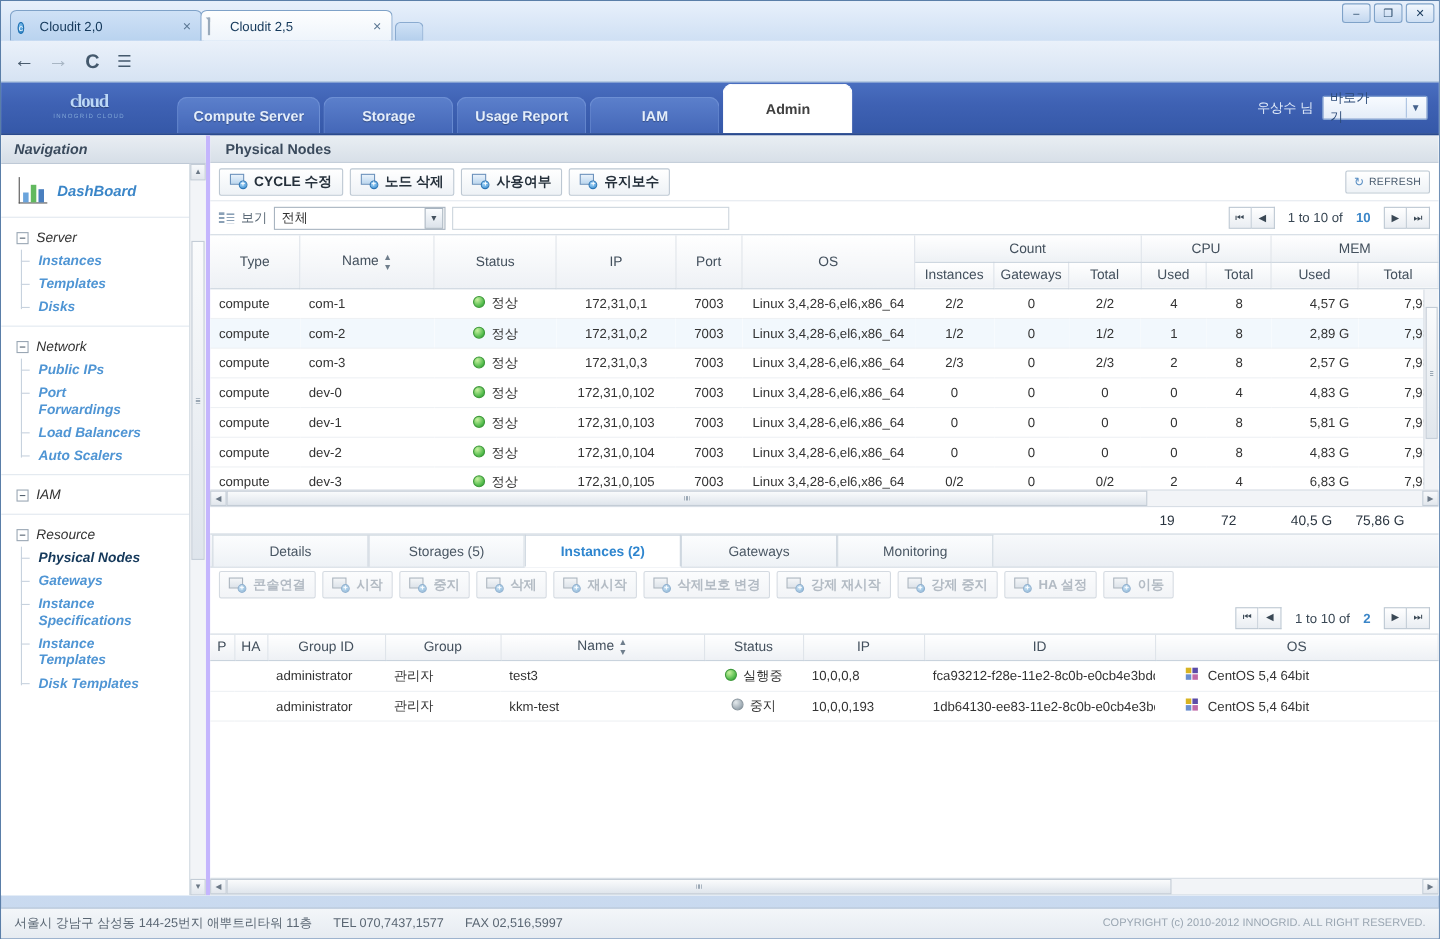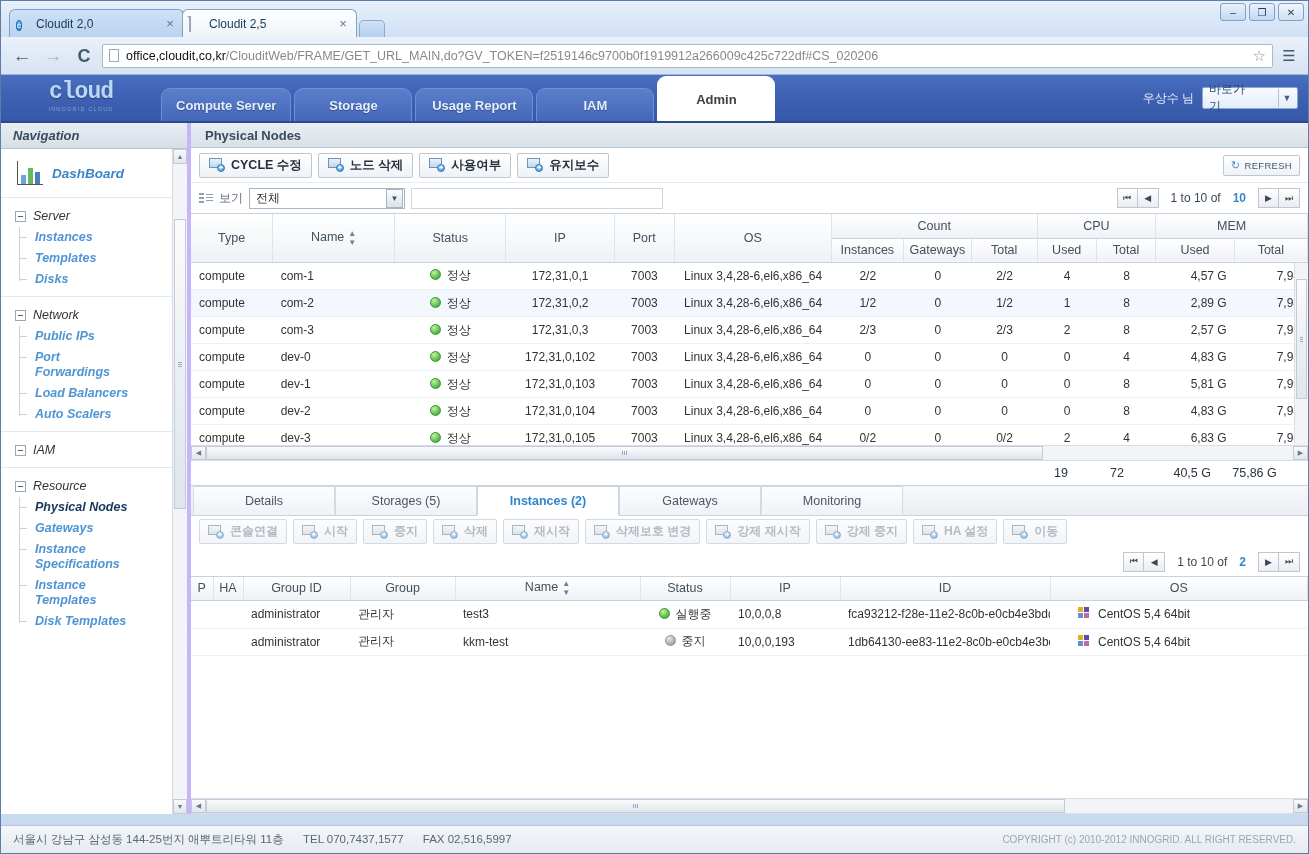--- a/index.html
+++ b/index.html
@@ -124,22 +124,22 @@
     position: relative;
     border-bottom: 2px solid #2a4a8e;
   }
   .logo {
     width: 160px; height: 48px;
     display: flex; flex-direction: column;
     align-items: center; justify-content: center;
     padding-bottom: 4px;
   }
   .logo .logo-word {
-    font-family: Liberation Mono, monospace;
-    font-size: 23px; font-weight: bold; letter-spacing: -1px;
+    font-family: Liberation Serif, serif;
+    font-size: 17px; font-weight: bold; letter-spacing: -1px;
     color: #bcd8f7;
     text-shadow: 0 1px 1px rgba(0,0,0,.35);
   }
   .logo .logo-sub {
     font-size: 5.5px; letter-spacing: 1.2px; color: #7fa5d6;
     margin-top: 1px;
   }
   .gnb { display: flex; align-items: flex-end; height: 48px; gap: 0; }
   .gnb-tab {
     height: 33px; min-width: 118px; padding: 0 14px;
@@ -505,27 +505,20 @@
       <div class="winbtn">–</div>
       <div class="winbtn">❐</div>
       <div class="winbtn close">✕</div>
     </div>
   </div>
 
   <div class="navbar">
     <div class="navbtn">←</div>
     <div class="navbtn fwd">→</div>
     <div class="navbtn reload">C</div>
-    <div class="urlbar">
-      <span class="page-ico"></span>
-      <span class="url-host">office,cloudit,co,kr</span>
-      <span class="url-rest">/ClouditWeb/FRAME/GET_URL_MAIN,do?GV_TOKEN=f2519146c9700b0f1919912a266009c425c722df#CS_020206</span>
-      <span style="flex:1 1 auto"></span>
-      <span class="star">☆</span>
-    </div>
     <div class="menubtn">☰</div>
   </div>
 
   <div class="app-header">
     <div class="logo">
       <div class="logo-word">cloud</div>
       <div class="logo-sub">INNOGRID CLOUD</div>
     </div>
     <div class="gnb">
       <div class="gnb-tab">Compute Server</div>

